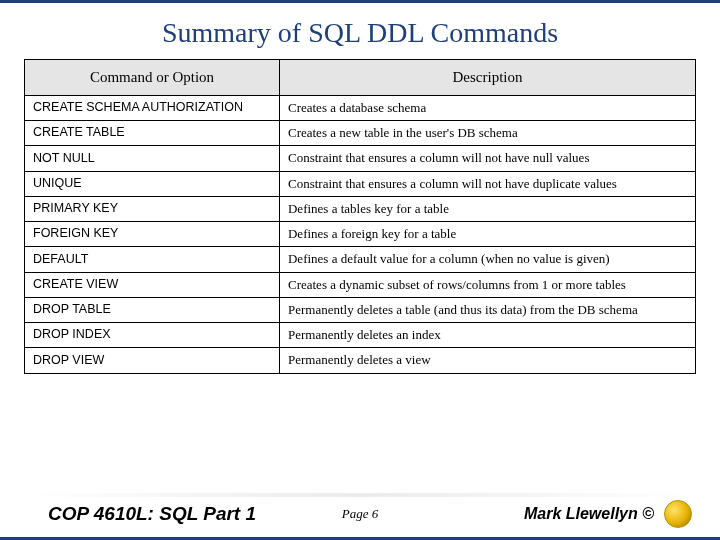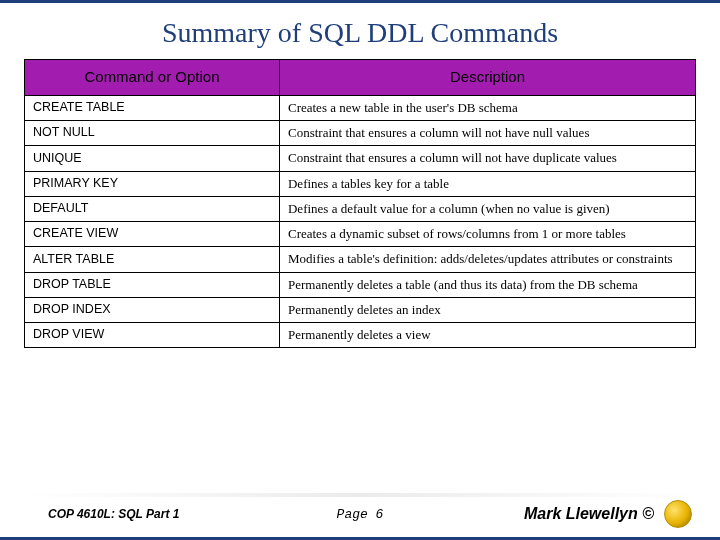--- a/index.html
+++ b/index.html
@@ -28,50 +28,50 @@
     table-layout: fixed;
   }
   th, td {
     border: 1.5px solid #000;
     font-size: 12.5px;
     line-height: 1.25;
     padding: 4px 8px;
     vertical-align: middle;
   }
   th {
-    font-family: Liberation Sans, sans-serif;
+    font-family: Liberation Serif, serif;
     font-weight: normal;
     font-size: 15px;
     text-align: center;
     padding: 8px 6px;
-    background: #a21caf;
+    background: #e5e5e5;
   }
   col.cmd { width: 38%; }
   col.desc { width: 62%; }
   td.cmd { font-family: Arial, sans-serif; font-size: 12.5px; text-align: left; }
   td.cmd.indented { text-align: left; }
   td.desc { font-family: "Times New Roman", Times, serif; font-size: 13px; text-align: left; }
   .footer {
     position: absolute;
     left: 0; right: 0; bottom: 6px;
     height: 34px;
     display: flex;
     align-items: center;
     padding: 0 28px 0 48px;
   }
   .footer .course {
     font-style: italic;
     font-weight: bold;
     font-family: Arial, sans-serif;
-    font-size: 12px;
+    font-size: 19px;
     flex: 0 0 auto;
   }
   .footer .page {
     font-style: italic;
-    font-family: Liberation Mono, monospace;
+    font-family: Liberation Serif, serif;
     font-size: 13px;
     position: absolute;
     left: 50%;
     transform: translateX(-50%);
   }
   .footer .author {
     font-style: italic;
     font-weight: bold;
     font-family: Arial, sans-serif;
     font-size: 16px;
@@ -106,46 +106,50 @@
           <col class="desc">
         </colgroup>
       <thead>
         <tr>
           <th>Command or Option</th>
           <th>Description</th>
         </tr>
       </thead>
       <tbody id="tbody">
           <tr>
+            <td class="cmd">CREATE SCHEMA AUTHORIZATION</td>
+            <td class="desc">Creates a database schema</td>
+          </tr>
+          <tr>
             <td class="cmd">CREATE TABLE</td>
             <td class="desc">Creates a new table in the user's DB schema</td>
           </tr>
           <tr>
             <td class="cmd indented">NOT NULL</td>
             <td class="desc">Constraint that ensures a column will not have null values</td>
           </tr>
           <tr>
             <td class="cmd indented">UNIQUE</td>
             <td class="desc">Constraint that ensures a column will not have duplicate values</td>
           </tr>
           <tr>
             <td class="cmd indented">PRIMARY KEY</td>
             <td class="desc">Defines a tables key for a table</td>
           </tr>
           <tr>
+            <td class="cmd indented">FOREIGN KEY</td>
+            <td class="desc">Defines a foreign key for a table</td>
+          </tr>
+          <tr>
             <td class="cmd indented">DEFAULT</td>
             <td class="desc">Defines a default value for a column (when no value is given)</td>
           </tr>
           <tr>
             <td class="cmd">CREATE VIEW</td>
             <td class="desc">Creates a dynamic subset of rows/columns from 1 or more tables</td>
-          </tr>
-          <tr>
-            <td class="cmd">ALTER TABLE</td>
-            <td class="desc">Modifies a table's definition: adds/deletes/updates attributes or constraints</td>
           </tr>
           <tr>
             <td class="cmd">DROP TABLE</td>
             <td class="desc">Permanently deletes a table (and thus its data) from the DB schema</td>
           </tr>
           <tr>
             <td class="cmd">DROP INDEX</td>
             <td class="desc">Permanently deletes an index</td>
           </tr>
           <tr>

